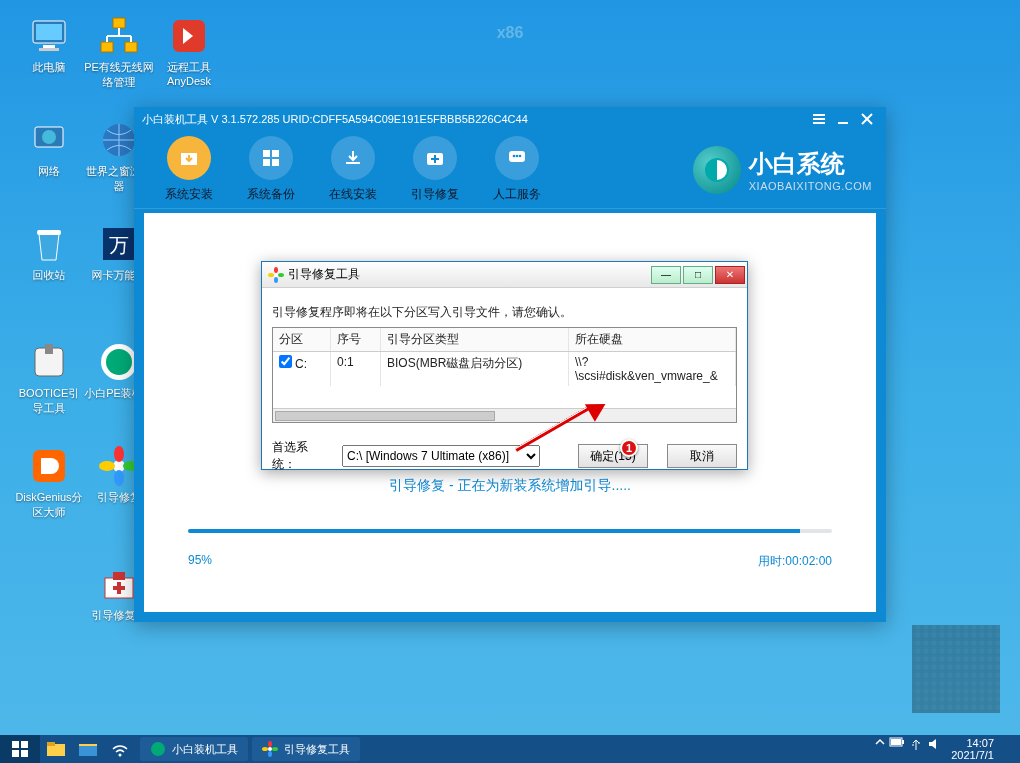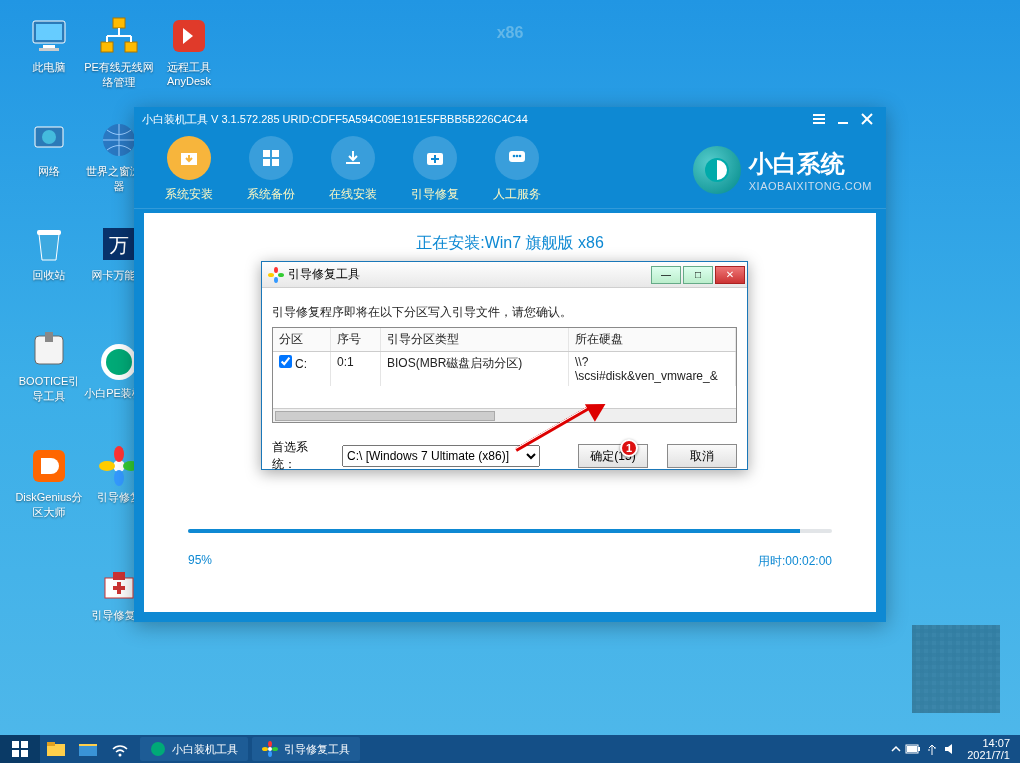--- a/index.html
+++ b/index.html
@@ -13,21 +13,21 @@
 .watermark { position:absolute; top:24px; left:50%; transform:translateX(-50%); color:#63b7e8; font-size:16px; font-weight:bold; }
 .desktop { position: absolute; inset: 0 0 28px 0; }
 .di { position: absolute; width: 70px; text-align:center; cursor:pointer; }
 .di-ico { width: 44px; height: 44px; margin: 0 auto 2px; display:flex; align-items:center; justify-content:center; font-size:28px; }
 
 .main-win { position:absolute; left:134px; top:107px; width:752px; height:515px; background:#0e89d3; box-shadow:0 4px 20px rgba(0,0,0,.3); }
 .mw-title { height:24px; display:flex; align-items:center; padding:0 8px; color:#fff; font-size:11px; }
 .mw-title .sp { flex:1; }
 .mw-ctrl { width:22px; height:18px; display:flex; align-items:center; justify-content:center; color:#fff; cursor:pointer; margin-left:2px; }
 .tabs { height:78px; display:flex; align-items:center; padding:0 14px; border-bottom:1px solid rgba(255,255,255,.15); }
-.tab { width:82px; text-align:center; color:#fef9c3; font-size:12px; cursor:pointer;font-family:Liberation Serif, serif; }
+.tab { width:82px; text-align:center; color:#0f172a; font-size:12px; cursor:pointer;font-family:Liberation Serif, serif; }
 .tab-ico { width:44px; height:44px; border-radius:50%; background:rgba(255,255,255,.18); margin:0 auto 6px; display:flex; align-items:center; justify-content:center; font-size:20px; }
 .tab.active .tab-ico { background:#f7b53c; }
 .brand { margin-left:auto; display:flex; align-items:center; color:#fff; }
 .brand-logo { width:48px; height:48px; border-radius:50%; background:radial-gradient(circle at 35% 35%, #5cc, #088); margin-right:8px; display:flex; align-items:center; justify-content:center; }
 .brand-txt { font-size:24px; font-weight:bold; }
 .brand-sub { font-size:11px; color:#cde; letter-spacing:.5px; }
 .content { background:#fff; position:absolute; left:10px; right:10px; top:106px; bottom:10px; padding:12px; }
 .status1 { text-align:center; color:#0e89d3; font-size:16px; margin-top:8px; }
 .status2 { text-align:center; color:#0e89d3; font-size:14px; margin-top:252px; }
 .pbar { position:absolute; left:44px; right:44px; bottom:42px; }
@@ -62,21 +62,21 @@
 .badge { position:absolute; width:18px; height:18px; border-radius:50%; background:#d11; color:#fff; font-size:11px; font-weight:bold; display:flex; align-items:center; justify-content:center; border:2px solid #fff; box-shadow:0 1px 3px rgba(0,0,0,.5);}
 
 .qr { position:absolute; right:20px; bottom:50px; width:88px; height:88px; background:#555; opacity:.3;
   background-image:repeating-linear-gradient(0deg,#333 0 4px,#888 4px 8px),repeating-linear-gradient(90deg,#333 0 4px,#888 4px 8px); background-blend-mode:multiply;}
 
 .taskbar { position:absolute; left:0; right:0; bottom:0; height:28px; background:#144f87; display:flex; align-items:center; color:#fff; font-size:11px; }
 .tb-btn { width:32px; height:28px; display:flex; align-items:center; justify-content:center; cursor:pointer; }
 .tb-btn.start { background:#0a3a66; width:40px; }
 .tb-task { height:24px; padding:0 10px; display:flex; align-items:center; background:#1d5c96; margin-left:4px; border-radius:2px; cursor:pointer; }
 .tb-task img, .tb-task .ico { width:16px; height:16px; margin-right:6px; }
-.tray { margin-left:auto; display:flex; align-items:center; padding-right:4px; gap:4px; }
+.tray { margin-left:auto; display:flex; padding-right:20px; gap:4px; }
 .clock { text-align:right; line-height:12px; padding:0 6px; }
 
 svg { display:block; }
 </style>
 </head>
 <body>
 
 <div class="watermark">x86</div>
 
 <div class="desktop">
@@ -103,21 +103,21 @@
     </div>
   <div class="di" style="left:14px;top:222px">
       <div class="di-ico">
         <svg width="36" height="40">
           <path d="M8 10h20l-3 26H11z" fill="#3da9e0" stroke="#fff"></path>
           <rect x="6" y="6" width="24" height="5" rx="2" fill="#fff"></rect>
         </svg>
       </div>
       <div class="desktop-label">回收站</div>
     </div>
-  <div class="di" style="left:14px;top:328px">
+  <div class="di" style="left:14px;top:340px">
       <div class="di-ico">
         <svg width="40" height="40">
           <rect x="6" y="6" width="28" height="28" rx="4" fill="#f4f4f4" stroke="#666"></rect>
           <rect x="16" y="2" width="8" height="10" fill="#888"></rect>
         </svg>
       </div>
       <div class="desktop-label">BOOTICE引导工具</div>
     </div>
   <div class="di" style="left:14px;top:444px">
       <div class="di-ico">
@@ -270,21 +270,21 @@
             <path d="M15 5a10 10 0 010 20" fill="#fff"></path>
           </svg>
         </div>
       <div>
           <div class="brand-txt">小白系统</div>
           <div class="brand-sub">XIAOBAIXITONG.COM</div>
         </div>
     </div>
   </div>
   <div class="content">
-    <div class="status1">正在安装:Win7 旗舰版 x86</div>
+    <div class="status2">引导修复 - 正在为新装系统增加引导.....</div>
     <div class="pbar">
       <div class="pbar-track">
           <div class="pbar-fill"></div>
         </div>
       <div class="pbar-row">
         <span>95%</span>
         <span><span>用时:</span><span>00:02:00</span></span>
       </div>
     </div>
   </div>

